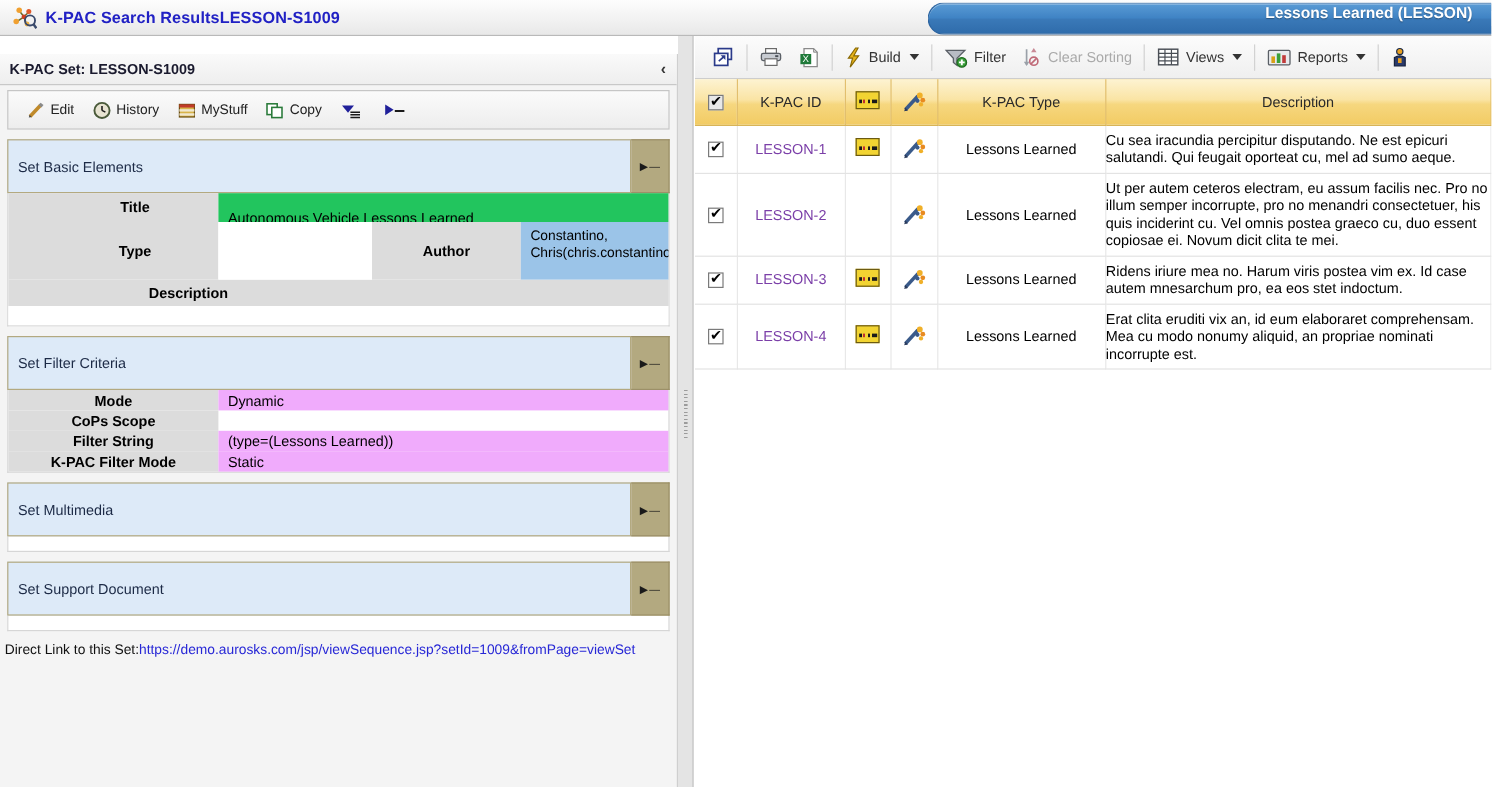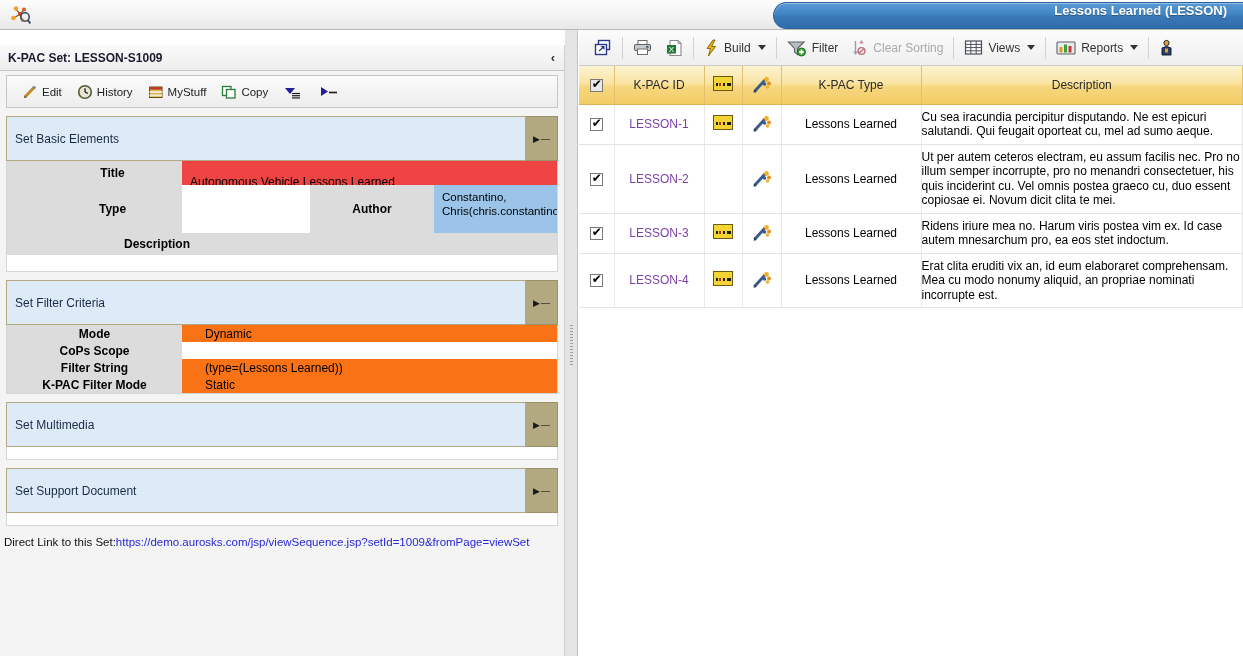--- a/index.html
+++ b/index.html
@@ -77,41 +77,41 @@
   .sec-btn::after { content:"\2014"; font-size:9px; color:#1a1a1a; margin-left:1px; }
 
   .sec-body { background:#fff; border:1px solid #d6d6d6; border-top:none; }
 
   
   .be-row { display:flex; }
   .be-lbl {
     width:175px; background:#dcdcdc; font-weight:bold; font-size:12px;
     display:flex; align-items:center; justify-content:center;padding-left:36px;
   }
-  .be-val { flex:1; background:#ef4444; padding:21px 0 3px 8px; font-size:12px; display:flex; align-items:center;}
+  .be-val { flex:1; background:#22c55e; padding:21px 0 3px 8px; font-size:12px; display:flex; align-items:center;}
   .be-title-row { height:24px; }
   .be-type-row { height:48px; }
   .be-blank { width:128px; background:#fff; }
   .be-author-lbl {
     width:124px; background:#dcdcdc; font-weight:bold; font-size:12px;
     display:flex; align-items:center; justify-content:center;
   }
   .be-author-val {
     flex:1; background:#9bc4e8; font-size:11.5px; line-height:14px;
     padding:5px 0 0 8px; overflow:hidden; white-space:pre-line;
   }
   .be-desc-row { height:22px; background:#dcdcdc; display:flex; align-items:center; }
   .be-desc-row .t { width:300px; text-align:center; font-weight:bold; font-size:12px; }
   .be-desc-blank { height:16px; background:#fff; }
 
   
   .fc-row { display:flex; height:17px; }
   .fc-lbl { width:175px; background:#dcdcdc; font-weight:bold; font-size:12px;
             display:flex; align-items:center; justify-content:center; }
-  .fc-val { flex:1; background:#f97316; padding-left:23px; font-size:12px; display:flex; align-items:center; }
+  .fc-val { flex:1; background:#f0abfc; padding-left:8px; font-size:12px; display:flex; align-items:center; }
 
   .sec-spacer { height:13px; background:#fff; border-left:1px solid #d6d6d6; border-right:1px solid #d6d6d6; border-bottom:1px solid #d6d6d6;}
 
   .direct-link {
     margin:10px 6px 0 4px; background:#f4f4f4; font-size:11.5px;
     white-space:nowrap; overflow:hidden;
   }
   .direct-link .dl-lbl { color:#111; }
   .direct-link .dl-url { color:#2727d6; }
 
@@ -200,20 +200,21 @@
           <line x1="11" y1="9" x2="13" y2="15" stroke="#6b6b2a" stroke-width="1.3"></line>
           <circle cx="7" cy="3.5" r="2.3" fill="#f0a030"></circle>
           <circle cx="15" cy="4.5" r="2.1" fill="#e05b2a"></circle>
           <circle cx="4.5" cy="13" r="2.3" fill="#f0a030"></circle>
           <circle cx="11" cy="9" r="2" fill="#d04020"></circle>
           <circle cx="13.5" cy="15" r="2" fill="#f0b040"></circle>
           <circle cx="16" cy="12" r="4.2" fill="none" stroke="#3a4a6b" stroke-width="1.6"></circle>
           <line x1="18.8" y1="15" x2="21.3" y2="18.5" stroke="#3a4a6b" stroke-width="2"></line>
         </svg>
       </span>
+      <div class="app-title">K-PAC Search ResultsLESSON-S1009</div>
     </div>
     <div class="tab-pill">
       <span>Lessons Learned (LESSON)</span>
     </div>
   </div>
 
   <div class="left-panel">
 
     <div class="lp-header">
       <div class="lp-header-title">K-PAC Set: LESSON-S1009</div>

